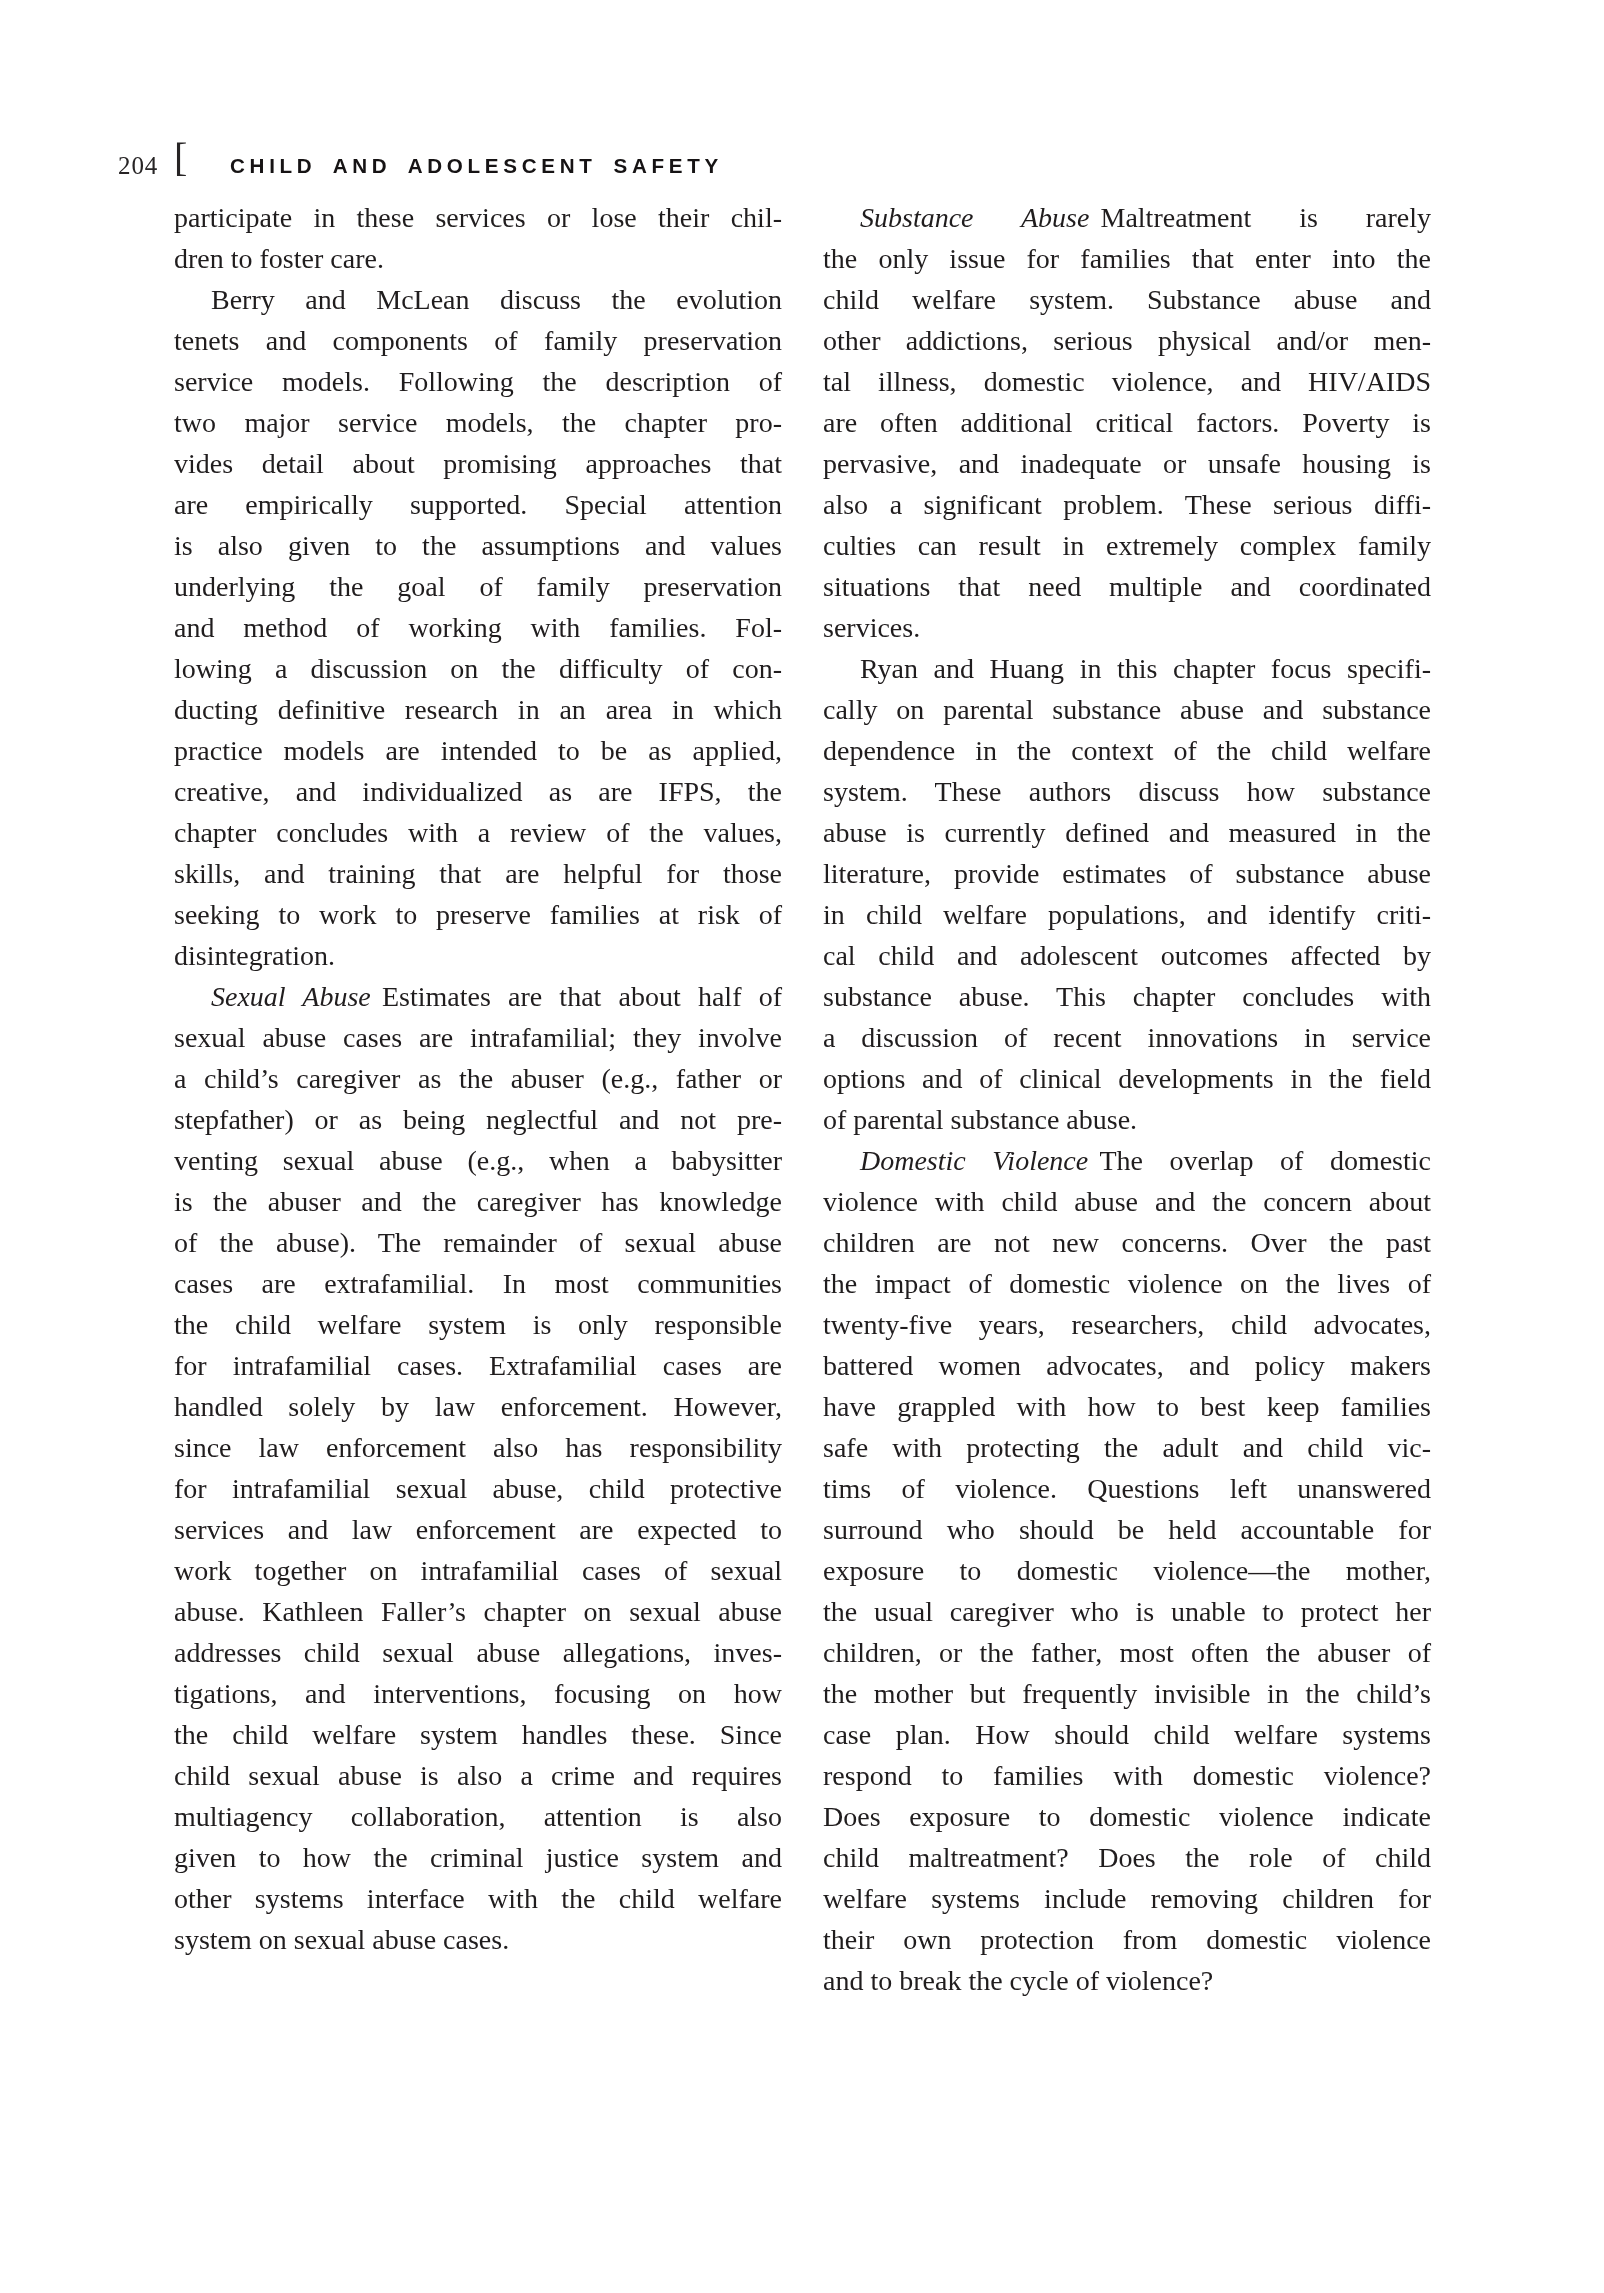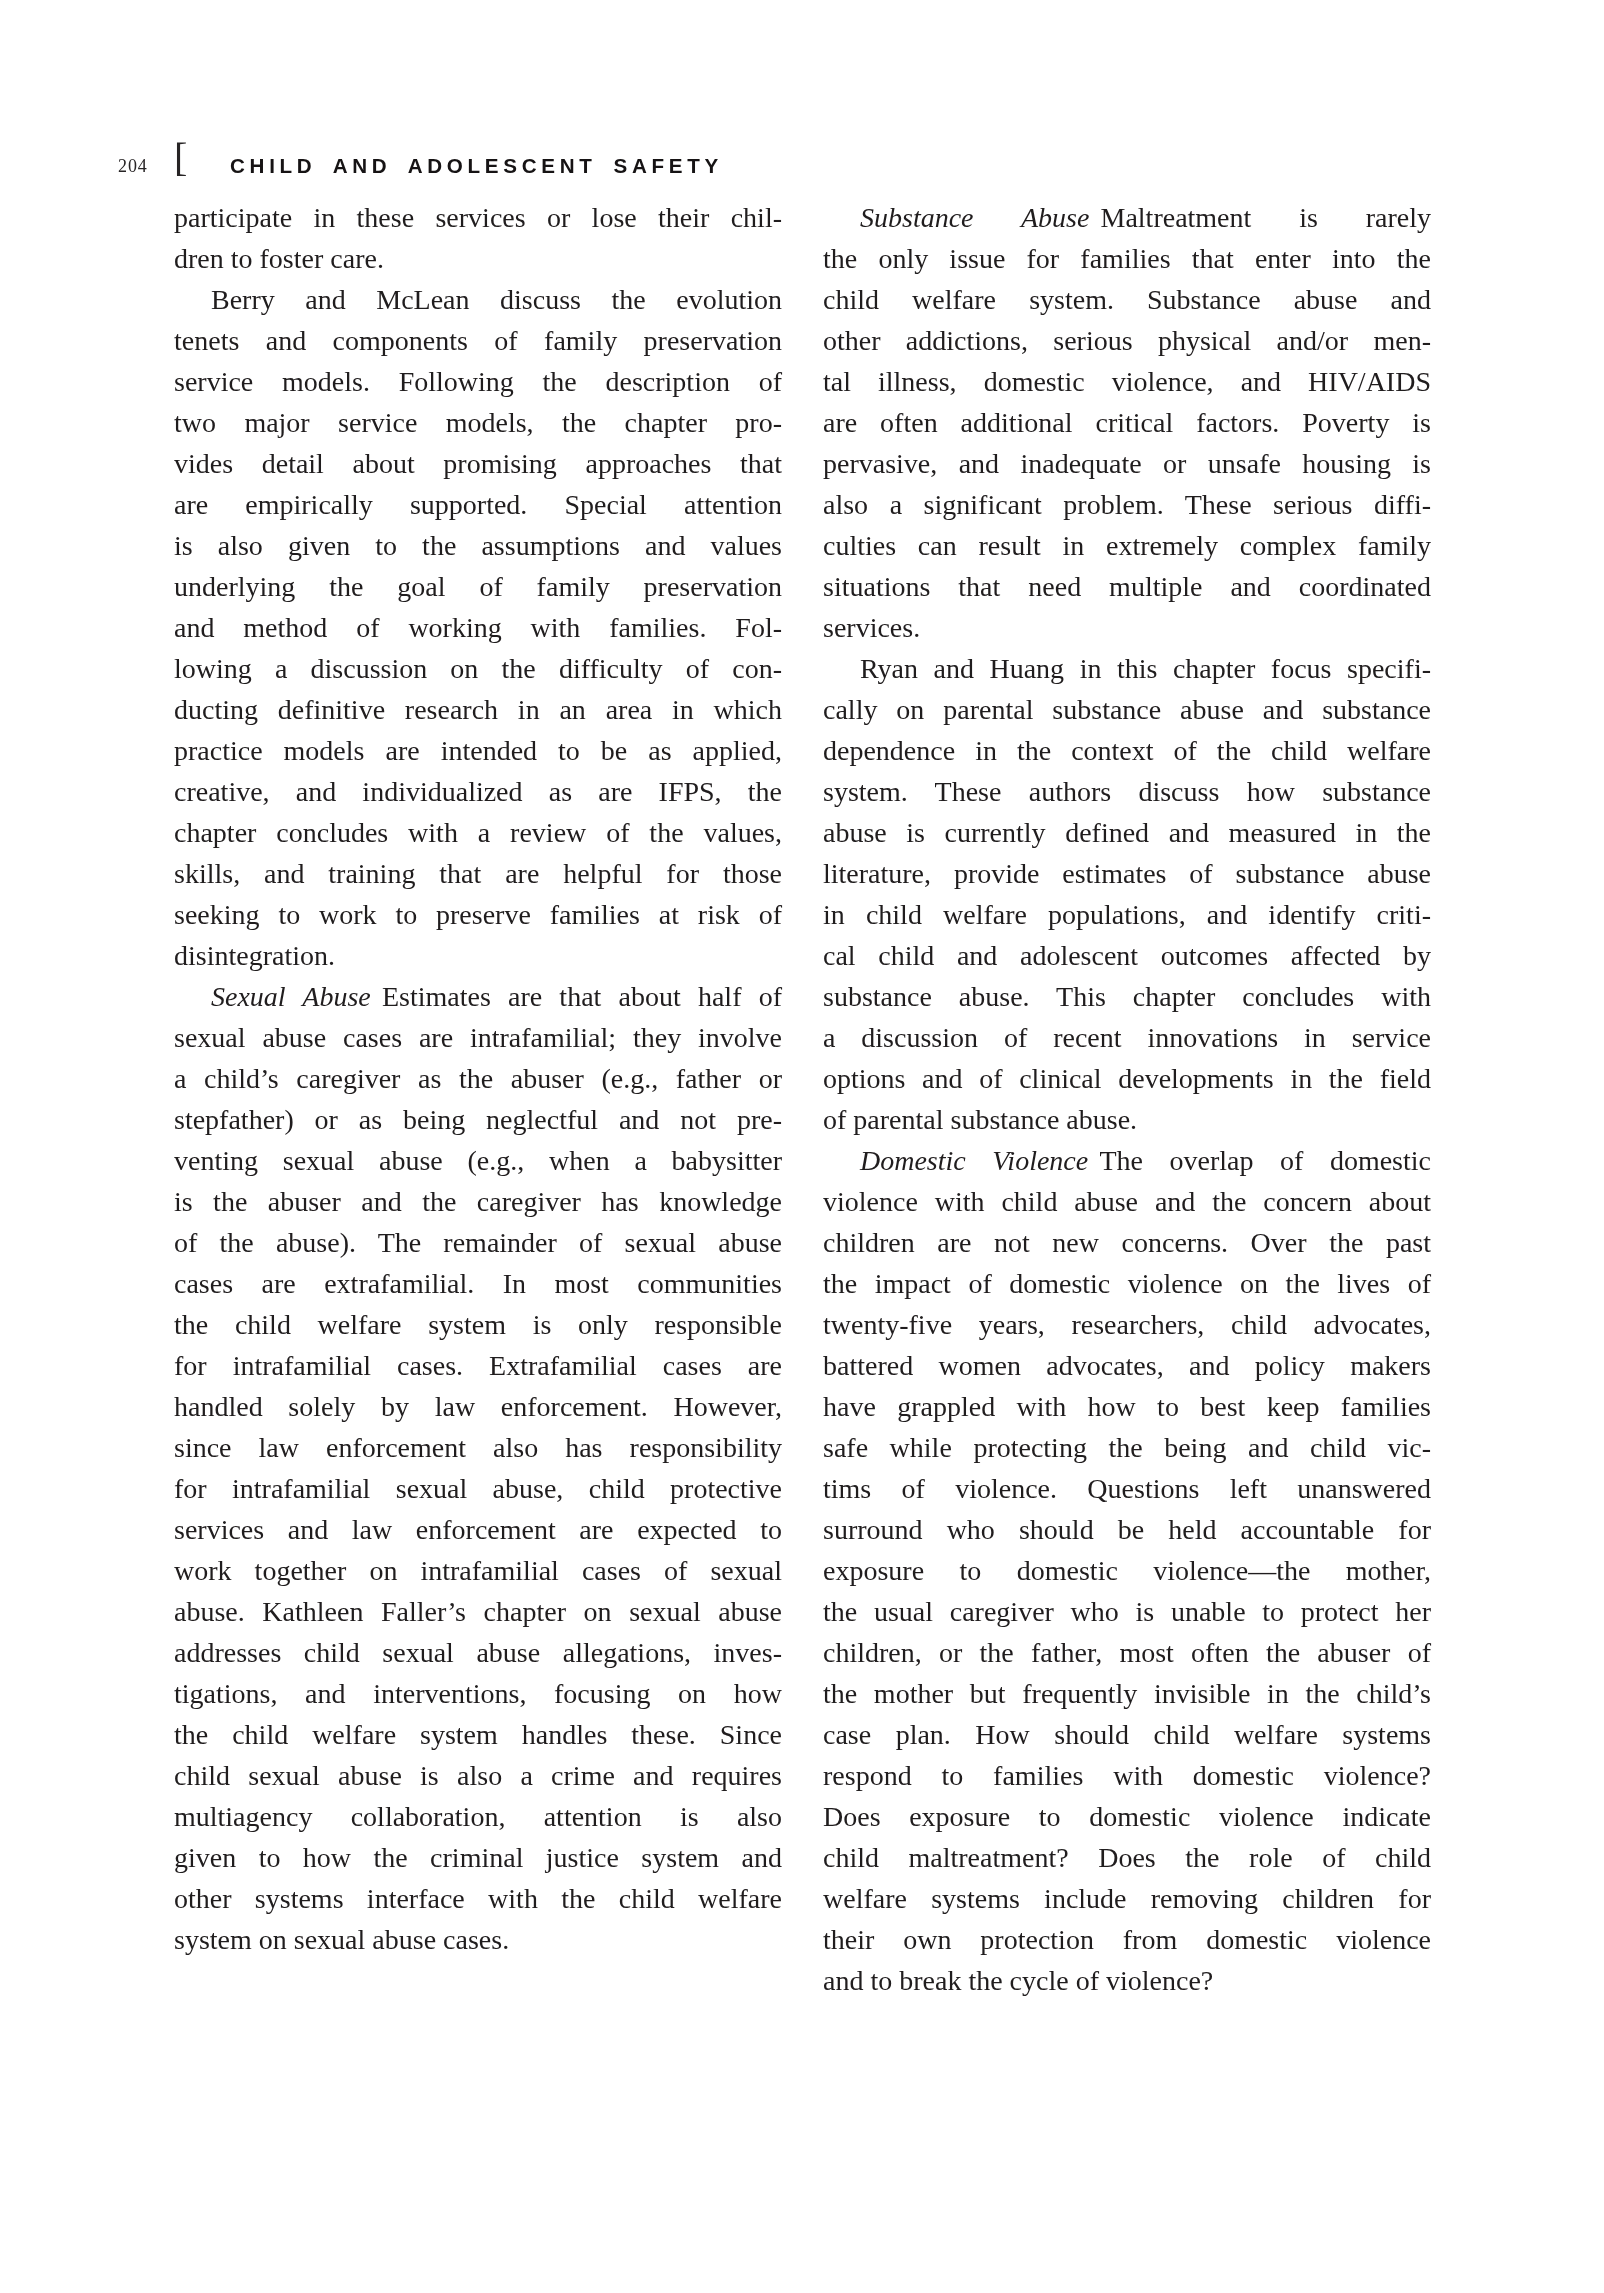--- a/index.html
+++ b/index.html
@@ -15,21 +15,21 @@
     background: #ffffff;
     overflow: hidden;
     font-family: "Liberation Serif", "DejaVu Serif", serif;
     color: #201d1e;
   }
   
   .page-number {
     position: absolute;
     left: 118px;
     top: 152px;
-    font-size: 18px;
+    font-size: 25px;
     line-height: 28px;
     letter-spacing: 0.9px;
     color: #272425;
   }
   .header-bracket {
     position: absolute;
     left: 174px;
     top: 138px;
     font-size: 40px;
     line-height: 40px;
@@ -168,21 +168,21 @@
         <div class="line last">of parental substance abuse.</div>
       </div>
       <div class="para gap-before">
         <div class="line indent"><span class="run-in">Domestic Violence</span>The overlap of domestic</div>
         <div class="line">violence with child abuse and the concern about</div>
         <div class="line">children are not new concerns. Over the past</div>
         <div class="line">the impact of domestic violence on the lives of</div>
         <div class="line">twenty-five years, researchers, child advocates,</div>
         <div class="line">battered women advocates, and policy makers</div>
         <div class="line">have grappled with how to best keep families</div>
-        <div class="line">safe while protecting the being and child vic-</div>
+        <div class="line">safe with protecting the adult and child vic-</div>
         <div class="line">tims of violence. Questions left unanswered</div>
         <div class="line">surround who should be held accountable for</div>
         <div class="line">exposure to domestic violence—the mother,</div>
         <div class="line">the usual caregiver who is unable to protect her</div>
         <div class="line">children, or the father, most often the abuser of</div>
         <div class="line">the mother but frequently invisible in the child’s</div>
         <div class="line">case plan. How should child welfare systems</div>
         <div class="line">respond to families with domestic violence?</div>
         <div class="line">Does exposure to domestic violence indicate</div>
         <div class="line">child maltreatment? Does the role of child</div>

